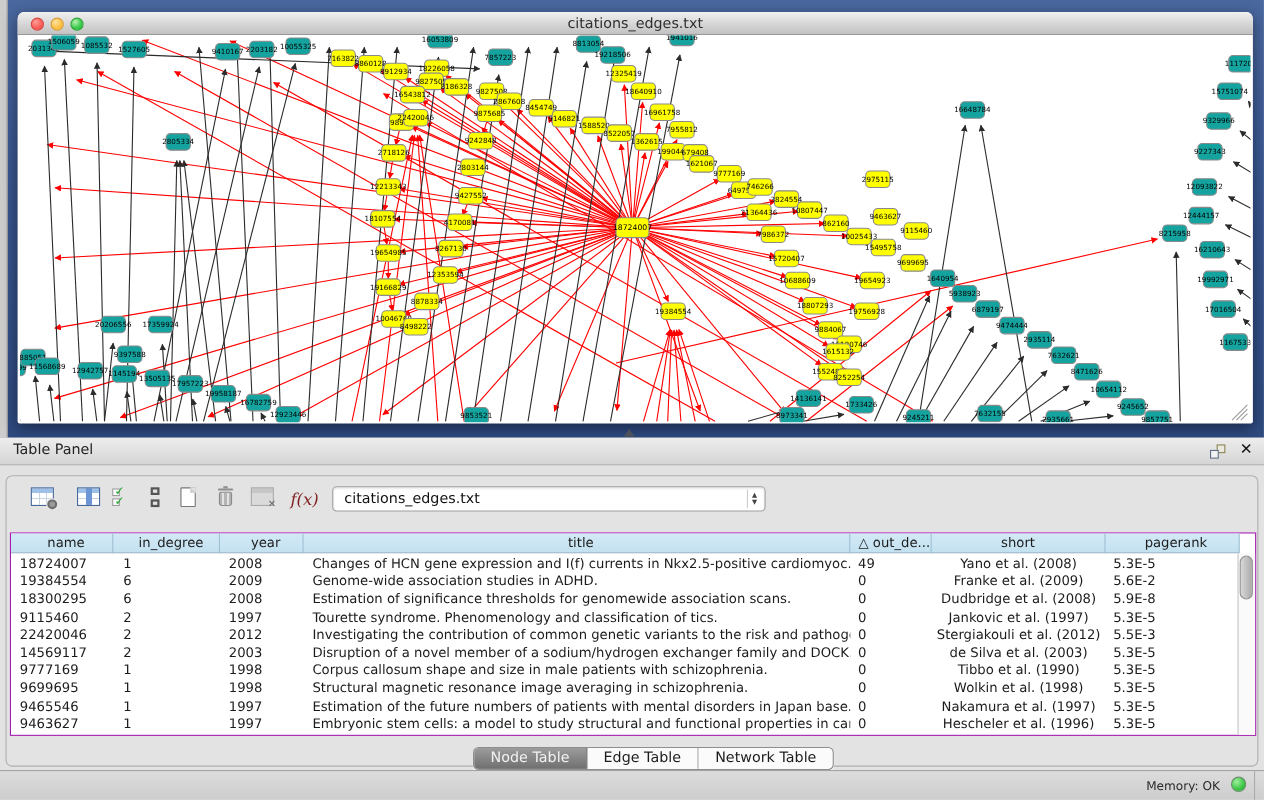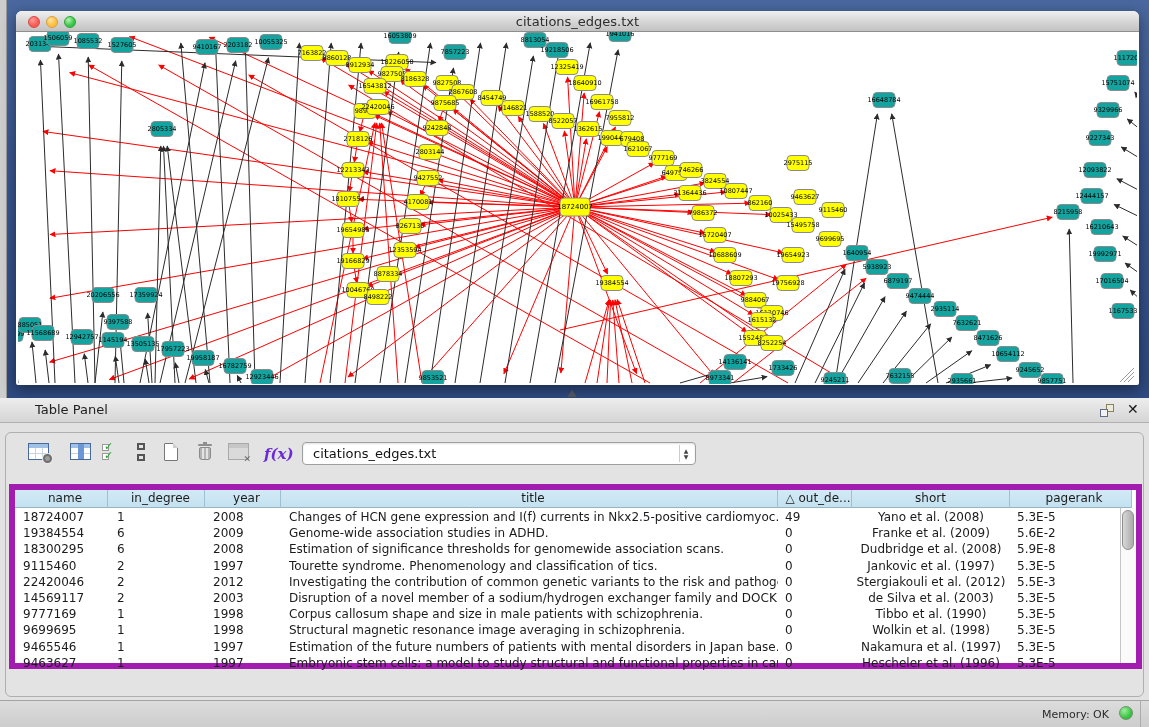--- a/index.html
+++ b/index.html
@@ -23,21 +23,21 @@
 
   .canvas-wrap { position:absolute; left:2px; top:21px; width:1119px; height:352px; background:#fff; overflow:hidden; }
   svg.net { display:block; }
   .splitter-cursor { position:absolute; left:567px; top:390px; width:0; height:0;
     border-left:5px solid transparent; border-right:5px solid transparent; border-bottom:7px solid #555; opacity:.8; }
 
   
   .table-panel { position:absolute; left:0; top:398px; width:1149px; height:329px; background:#E2E2E2; }
   .tp-header { position:absolute; left:0; top:0; width:100%; height:25px;
     background:linear-gradient(180deg,#EDEDED,#D5D5D5); border-bottom:1px solid #B0B0B0; }
-  .tp-title { position:absolute; left:12px; top:4px; font-size:13px; color:#222;margin-left:23px; }
+  .tp-title { position:absolute; left:12px; top:4px; font-size:13px; color:#222; }
   .tp-float { position:absolute; left:1100px; top:6px; width:14px; height:13px; cursor:pointer; }
   .tp-float .sq1 { position:absolute; right:0; top:0; width:8px; height:8px; border:1px solid #8B8355; background:#ECEADF; }
   .tp-float .sq2 { position:absolute; left:0; bottom:0; width:8px; height:8px; border:1px solid #5f6e86; background:#F2F2F2; }
   .tp-close { position:absolute; left:1127px; top:3px; font-size:14px; font-weight:bold; color:#151515; cursor:pointer; }
 
   .tp-inset { position:absolute; left:5px; top:34px; width:1139px; height:265px;
     background:#E3E3E3; border:1px solid #AFAFAF; border-radius:6px; }
 
   
   .toolbar { position:absolute; left:8px; top:8px; height:32px; width:1120px; }
@@ -61,30 +61,30 @@
   .icon-doc:before { content:""; position:absolute; right:-1px; top:-1px; width:0; height:0;
     border-left:5px solid #cfcfcf; border-top:5px solid #E3E3E3; }
   .icon-trash { width:14px; height:18px; position:relative; }
   .icon-trash .lid { position:absolute; left:0; top:1px; width:14px; height:2px; background:#8f8f8f; border-radius:1px; }
   .icon-trash .lid:before { content:""; position:absolute; left:5px; top:-2px; width:4px; height:2px; background:#8f8f8f; }
   .icon-trash .body { position:absolute; left:1px; top:4px; width:12px; height:13px; border-radius:2px 2px 3px 3px;
     background:repeating-linear-gradient(90deg,#b5b5b5 0 2px,#e3e3e3 2px 4px); border:1px solid #8a8a8a; }
   .icon-tablex { width:21px; height:17px; background:#d9d9d9; border:1px solid #a0a0a0; position:relative; opacity:.85;
     background-image:linear-gradient(#c2c2c2 0 4px,transparent 4px); }
   .icon-tablex:after { content:"✕"; position:absolute; right:-3px; bottom:-5px; font-size:9px; color:#555; font-weight:bold; }
-  .icon-fx { font-family:"DejaVu Serif","Liberation Serif",serif; font-style:italic; font-weight:bold; font-size:15px; color:#6d28d9; }
+  .icon-fx { font-family:"DejaVu Serif","Liberation Serif",serif; font-style:italic; font-weight:normal; font-size:15px; color:#7f1d1d; }
 
   .combo { position:absolute; left:288px; top:1px; width:394px; height:23px; background:#fff;
     border:1px solid #9F9F9F; border-radius:4px; box-shadow:inset 0 1px 2px rgba(0,0,0,.12); cursor:pointer; }
   .combo .val { position:absolute; left:10px; top:3px; font-size:13px; color:#111; }
   .combo .step { position:absolute; right:3px; top:2px; width:13px; height:17px; border-left:1px solid #ccc;
     display:flex; flex-direction:column; align-items:center; justify-content:center; font-size:6px; color:#444; line-height:6px; }
 
   
-  .dtable { position:absolute; left:3px; top:51px; width:1133px; height:185px; background:#fff; border:6px solid #a21caf; }
+  .dtable { position:absolute; left:3px; top:51px; width:1133px; height:185px; background:#fff; border:1px solid #a21caf; }
   .thead { position:absolute; left:0; top:0; height:18px; width:1117px; display:flex;
     background:linear-gradient(180deg,#D3EAF6,#C3E1F0); border-bottom:1px solid #97B5C6; }
   .th { height:18px; border-right:1px solid #9FC0D3; font-size:12px; color:#1c1c1c; text-align:center; line-height:17px; cursor:pointer; overflow:hidden; white-space:nowrap; }
   .tbody { position:absolute; left:0; top:19px; width:1117px; }
   .tr { display:flex; height:16.2px; cursor:pointer; }
   .td { font-size:12px; color:#1b1b1b; line-height:16px; white-space:nowrap; overflow:hidden; }
   .c0 { width:93px; padding-left:8px; }
   .c1 { width:97px; padding-left:9px; }
   .c2 { width:76px; padding-left:8px; }
   .c3 { width:497px; padding-left:8px; }
@@ -700,20 +700,25 @@
             <div class="td c4">0</div>
             <div class="td c5">Hescheler et al. (1996)</div>
             <div class="td c6">5.3E-5</div>
           </div>
         </div>
       <div class="vscroll">
         <div class="vthumb"></div>
       </div>
     </div>
 
+    <div class="tabbar" id="tabbar">
+        <div class="tab active">Node Table</div>
+        <div class="tab">Edge Table</div>
+        <div class="tab">Network Table</div>
+      </div>
   </div>
 </div>
 
 <div class="statusbar">
   <span class="mem">Memory: OK</span>
   <span class="memdot"></span>
 </div>
 <div class="sb-grip"></div>
 
 </body></html>

